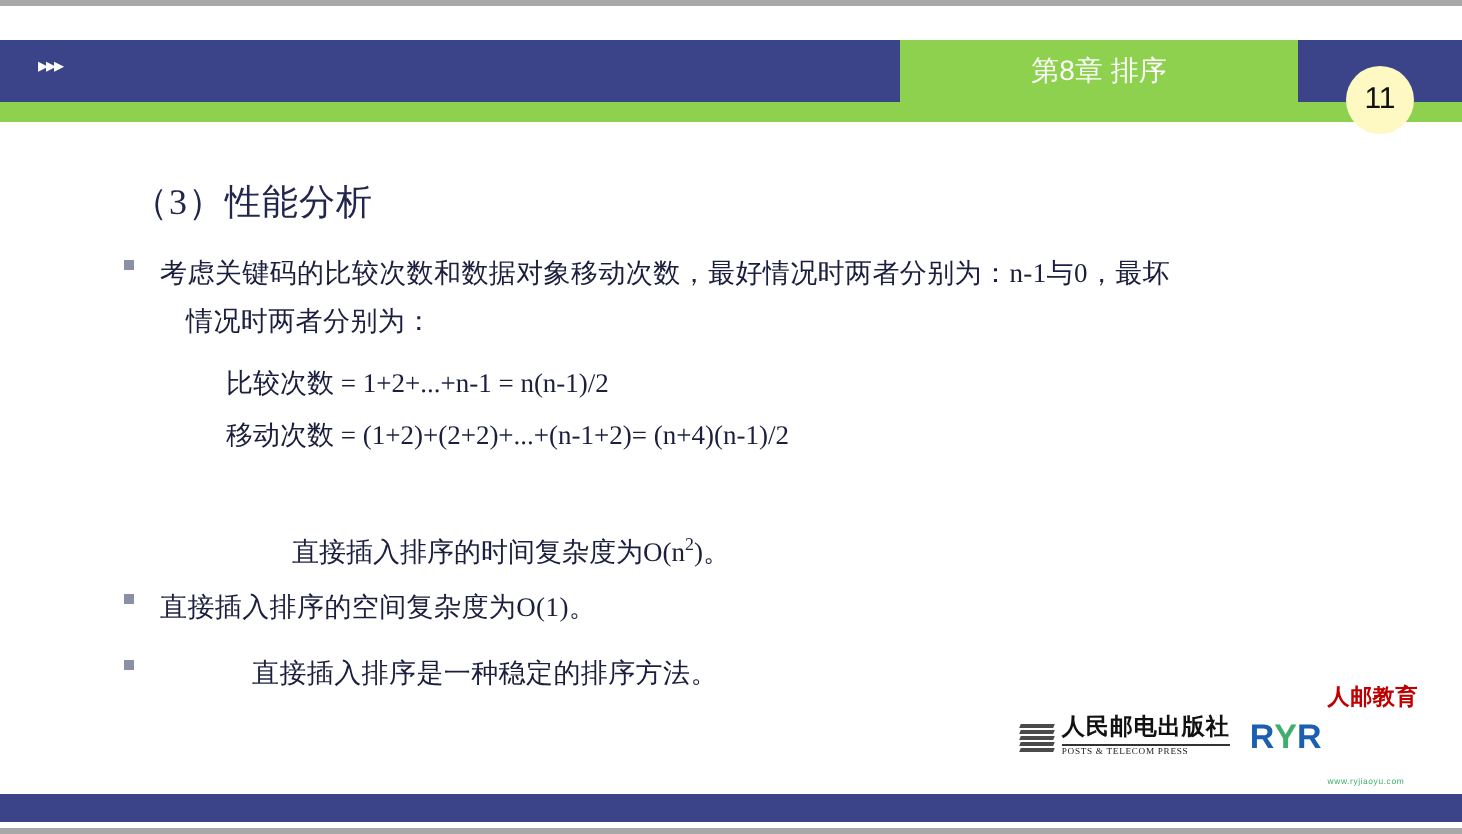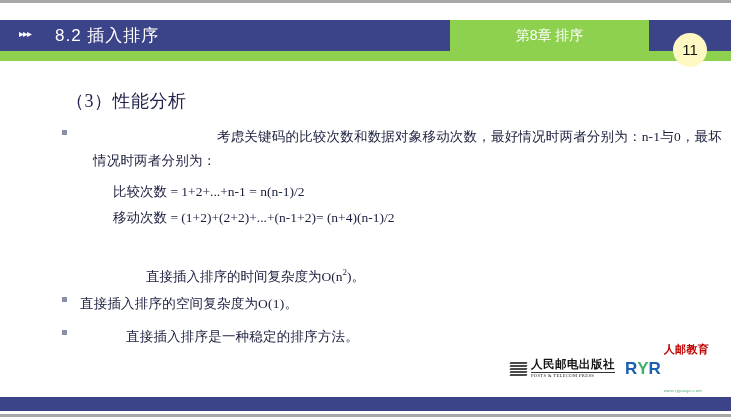--- a/index.html
+++ b/index.html
@@ -288,32 +288,31 @@
 <div class="slide">
 
   <div class="header">
     <div class="hdr-blue-left"></div>
     <div class="hdr-green-mid"></div>
     <div class="hdr-blue-right"></div>
     <div class="hdr-green-strip"></div>
 
     <div class="hdr-arrows">▸▸▸</div>
 
-    <div class="hdr-title">8.2 插入排序</div>
 
     <div class="hdr-chapter">第8章 排序</div>
 
     <div class="page-circle">11</div>
   </div>
 
   <div class="content">
 
     <div class="section-title">（3）性能分析</div>
 
-    <div class="bullet-row" style="top:64px;text-align:right;">
+    <div class="bullet-row" style="top:64px;">
       <div class="bullet-mark">
           <i></i>
         </div>
       <div class="bullet-text">考虑关键码的比较次数和数据对象移动次数，最好情况时两者分别为：n-1与0，最坏</div>
     </div>
     <div class="cont-line" style="top:88px;">情况时两者分别为：</div>
 
     <div class="formula" style="top:120px;">比较次数 = 1+2+...+n-1 = n(n-1)/2</div>
     <div class="formula" style="top:146px;">移动次数 = (1+2)+(2+2)+...+(n-1+2)= (n+4)(n-1)/2</div>
 

